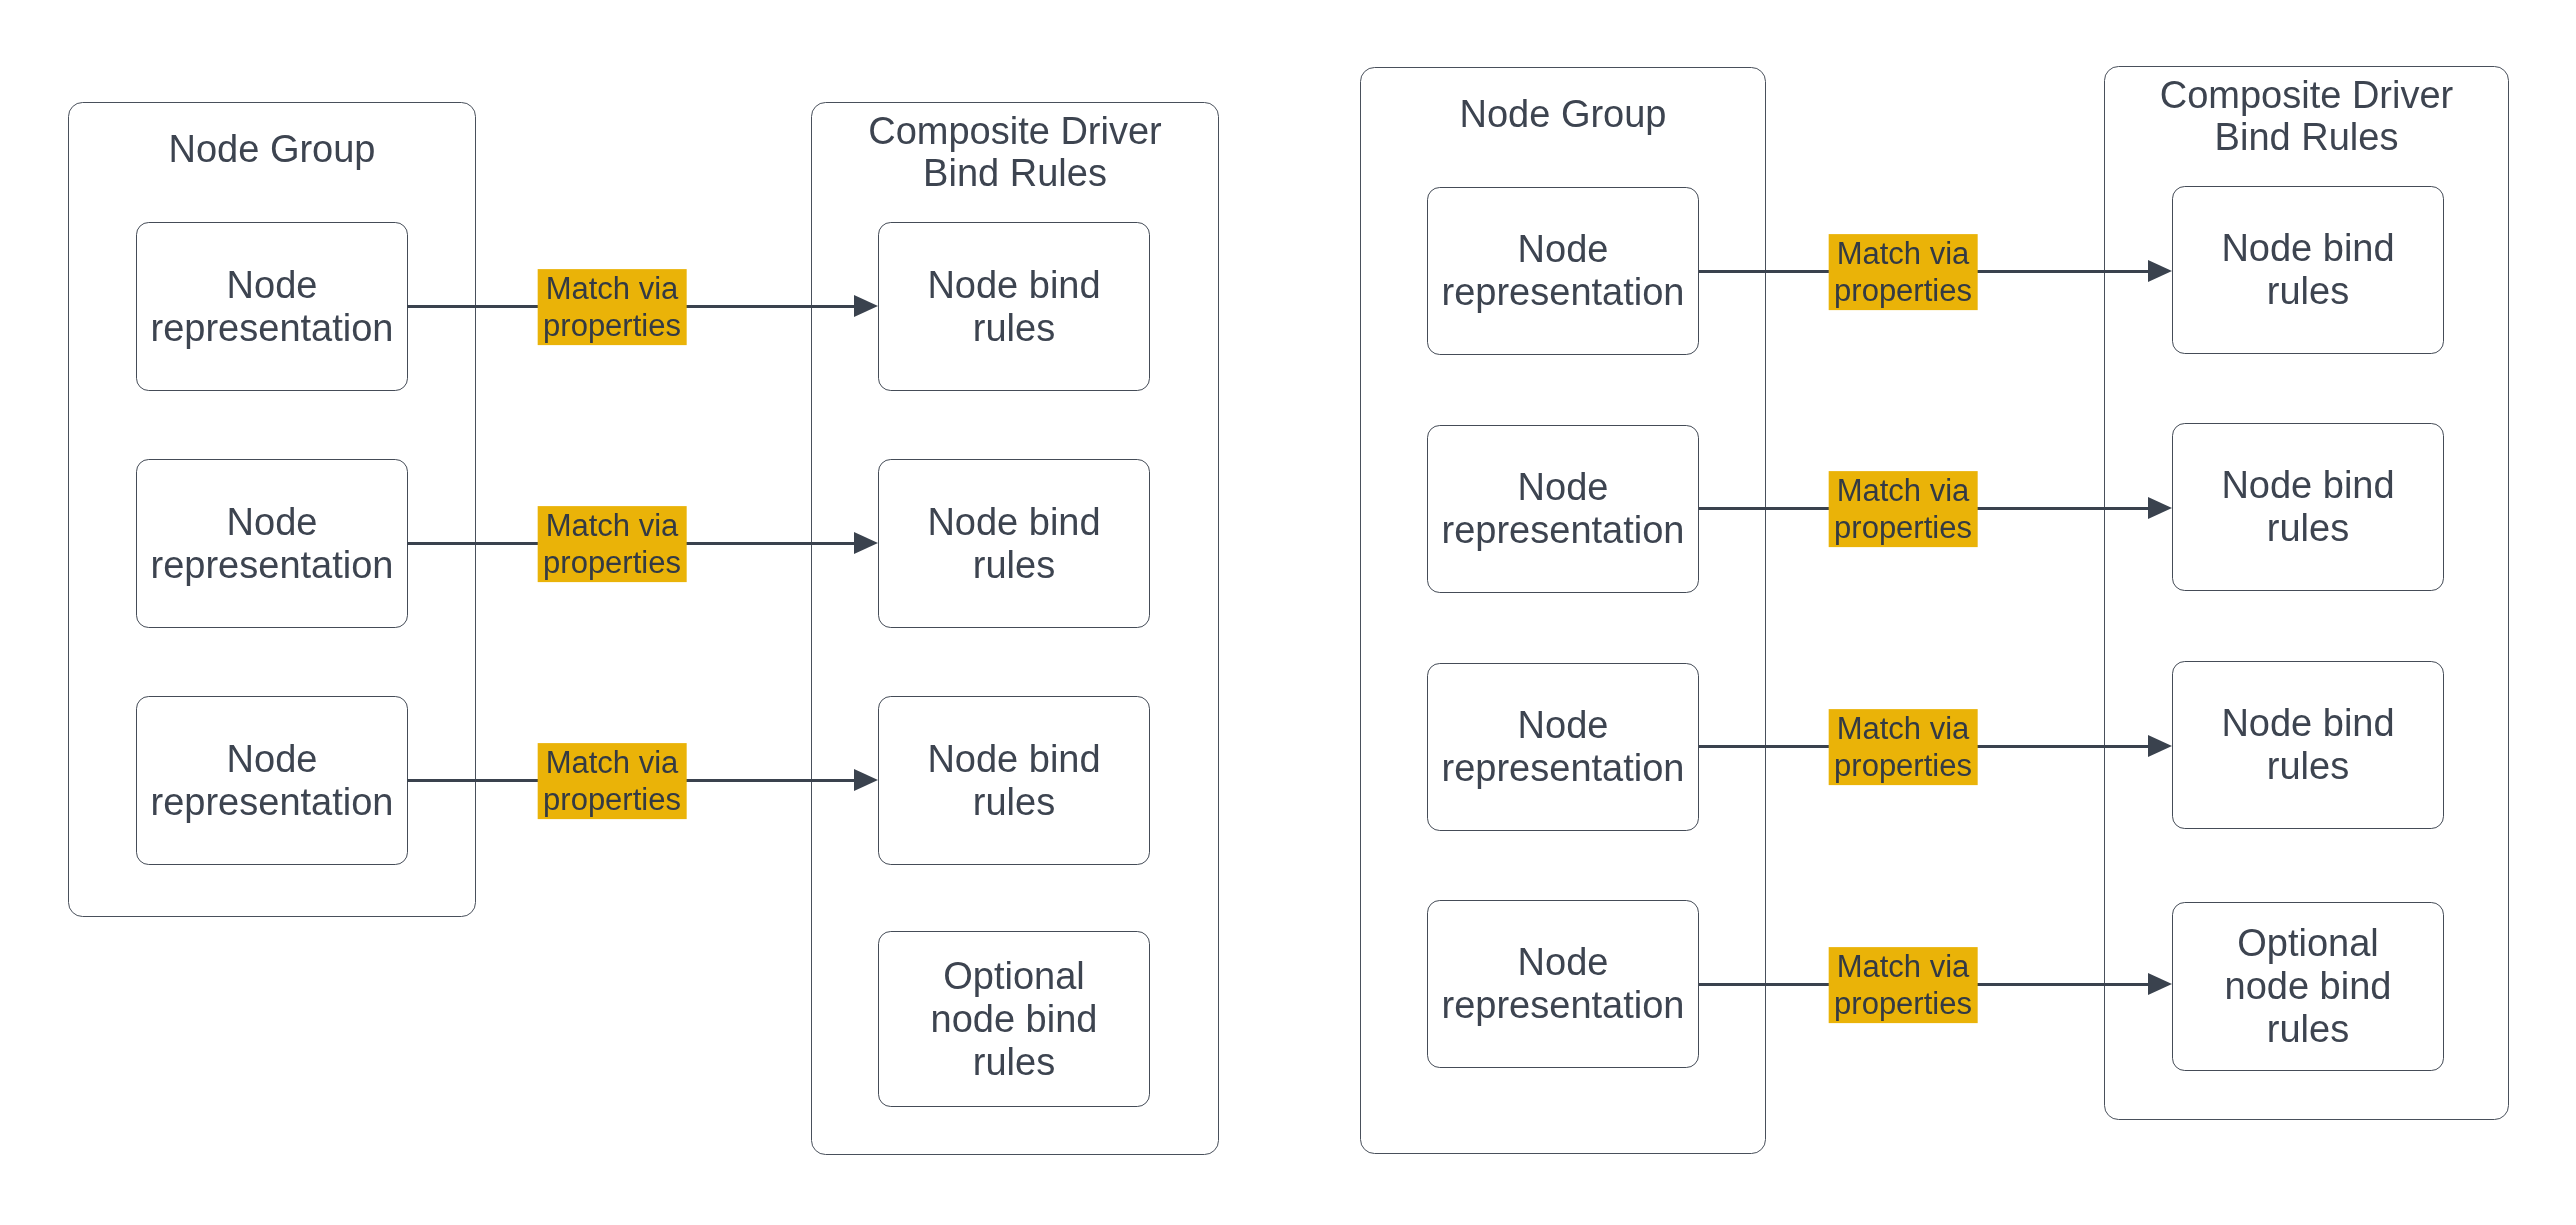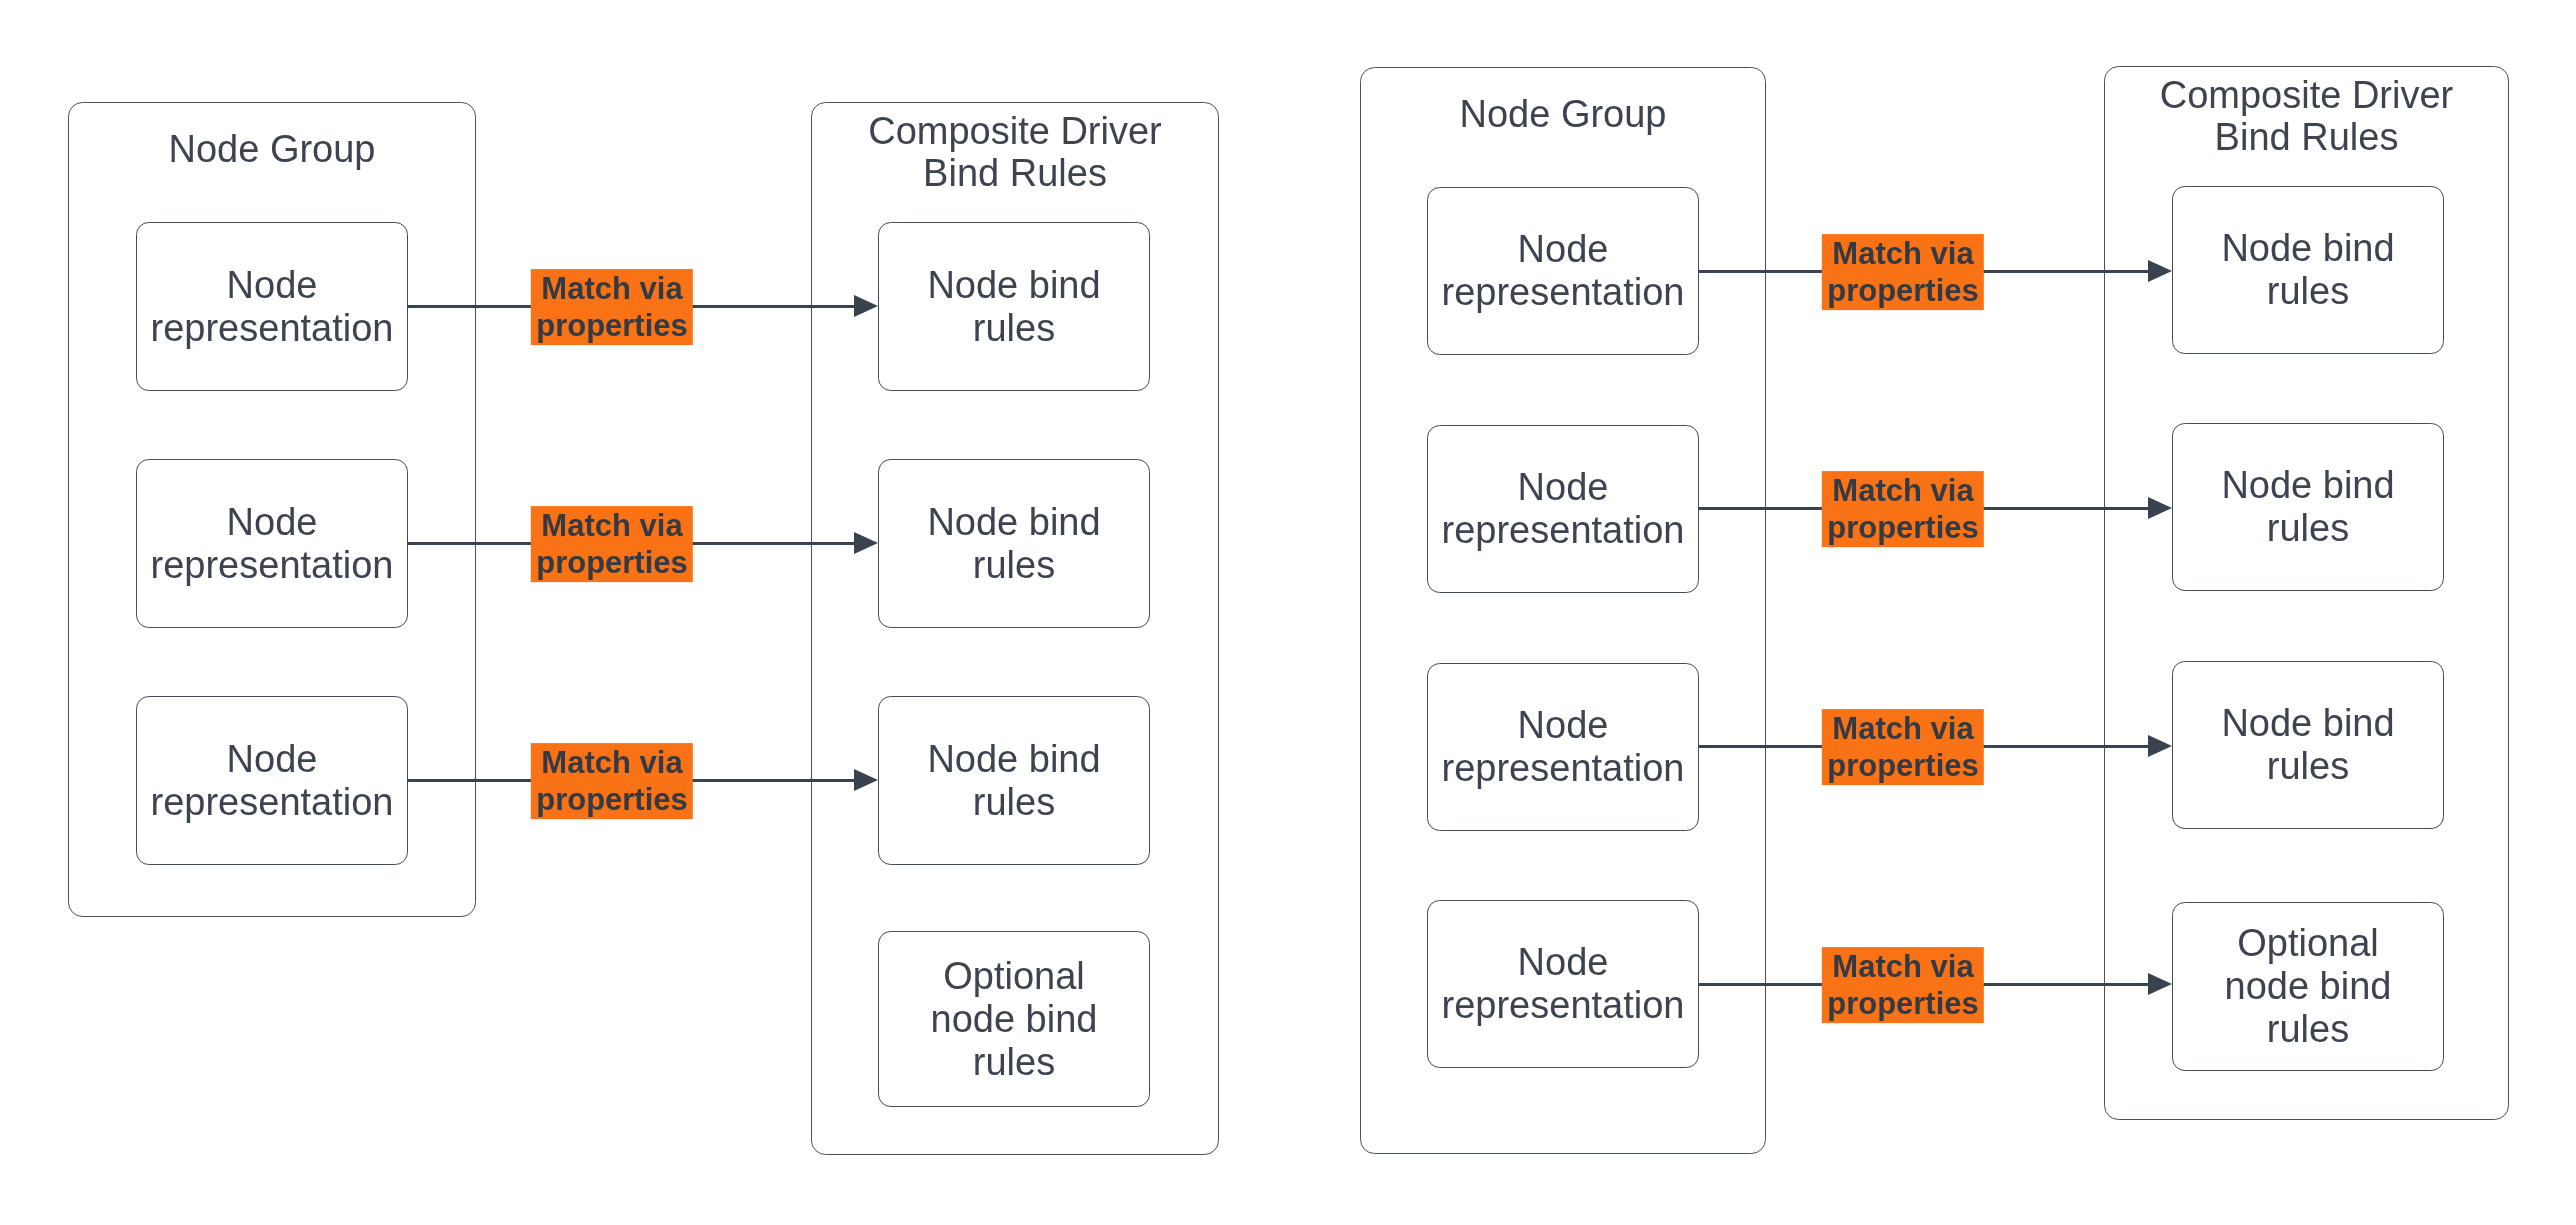--- a/index.html
+++ b/index.html
@@ -54,25 +54,25 @@
     width: 0;
     height: 0;
     border-top: 11.8px solid transparent;
     border-bottom: 11.8px solid transparent;
     border-left: 24.4px solid #3a424e;
     z-index: 3;
   }
   .arrow-label {
     position: absolute;
     transform: translate(-50%, -50%);
-    background: #f97316;
+    background: #eab308;
     padding: 0.9px 5.4px;
     font-size: 31px;
     line-height: 37px;
-    font-weight: bold;
+    font-weight: normal;
     text-align: center;
     white-space: pre-line;
     color: #333a44;
     z-index: 4;
   }
 </style>
 </head>
 <body>
 
 <div id="stage">

